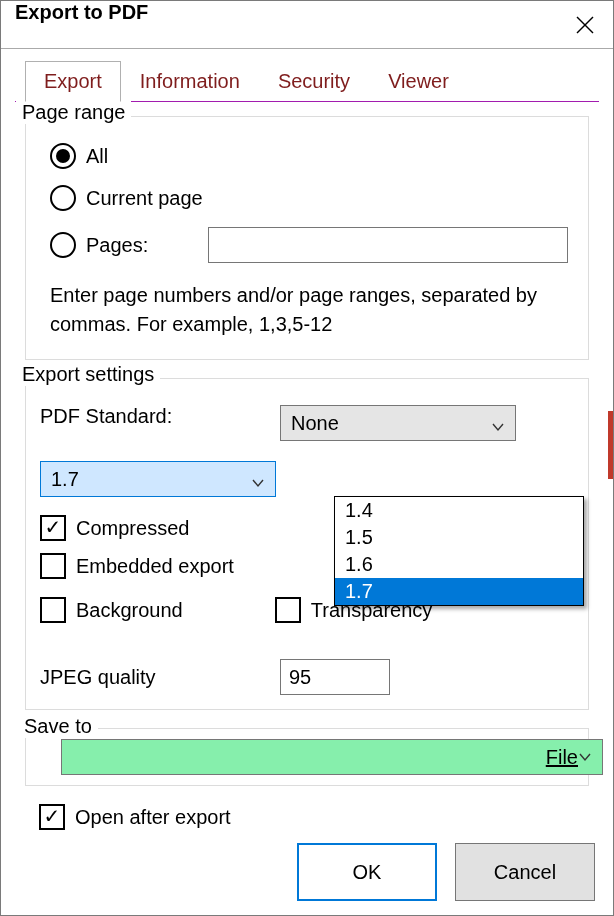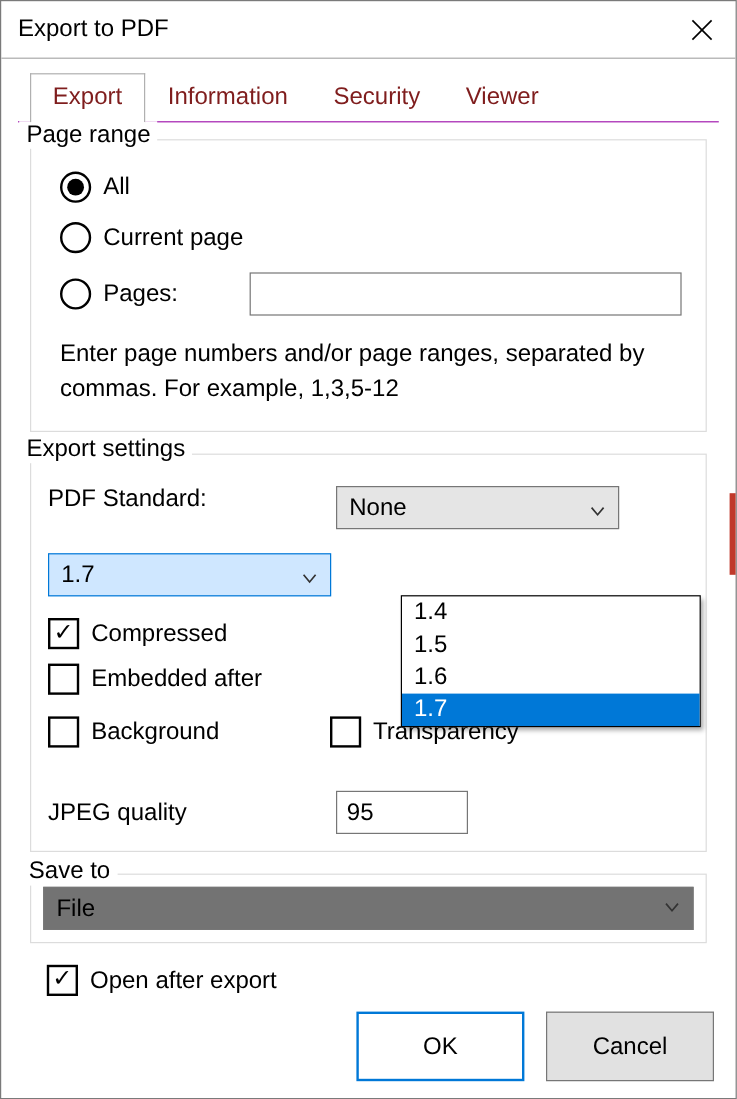--- a/index.html
+++ b/index.html
@@ -1,17 +1,17 @@
 <!DOCTYPE html>
 <html><head>
   <meta charset="utf-8">
   <style>
     * { box-sizing: border-box; margin: 0; padding: 0; font-family: "Segoe UI", Tahoma, sans-serif; font-size: 20px; }
     body { width: 614px; height: 916px; background: #fff; position: relative; border: 1px solid #7a7a7a; }
-    .titlebar { height: 48px; display: flex; align-items: center; justify-content: space-between; padding: 0 0 0 14px; border-bottom: 1px solid #aaa; }
+    .titlebar { height: 48px; display: flex; align-items: flex-start; justify-content: space-between; padding: 0 0 0 14px; border-bottom: 1px solid #aaa; font-weight: bold; }
     .titlebar span { color: #000; }
     .close-btn { width: 56px; height: 48px; display: flex; align-items: center; justify-content: center; cursor: pointer; }
     .close-btn svg { width: 20px; height: 20px; stroke: #000; stroke-width: 1.4; }
     .tabs { display: flex; margin: 12px 0 0 24px; }
     .tab { padding: 8px 18px; border: 1px solid transparent; cursor: pointer; color: #7f1d1d; }
     .tab.active { border-color: #b0b0b0; border-bottom-color: #fff; position: relative; z-index: 2; background: #fff; }
     .tab:not(.active) { }
     .content { border-top: 1px solid #a21caf; margin: -1px 14px 0 14px; padding-top: 14px; }
     .group { border: 1px solid #dcdcdc; margin: 0 10px 18px 10px; padding: 12px 14px 14px 14px; position: relative; }
     .group-label { position: absolute; top: -16px; left: -10px; padding: 0 6px; background: #fff; color: #000; }
@@ -34,21 +34,21 @@
     .dropdown-list div { padding: 2px 10px; cursor: pointer; }
     .dropdown-list div.sel { background: #0078d7; color: #fff; }
     .check-row { display: flex; align-items: center; gap: 10px; margin: 12px 0; }
     .checkbox { width: 26px; height: 26px; border: 2px solid #000; display: inline-flex; align-items: center; justify-content: center; flex-shrink: 0; }
     .checkbox.checked::after { content: "✓"; font-size: 20px; line-height: 1; transform: translateY(-1px); }
     .two-col { display: flex; gap: 92px; }
     .jpeg-input { width: 110px; height: 36px; border: 1px solid #767676; padding: 0 8px; }
     .gap-row { margin-top: 30px; display: flex; align-items: center; }
     
     .save-group .group-label { top: -14px; left: -8px; }
-    .saveto-combo { width: 100%; height: 36px; border: 1px solid #767676; display: flex; align-items: center; justify-content: space-between; padding: 0 10px; background: #737373; cursor: pointer; }
+    .saveto-combo { width: 100%; height: 36px; border: 1px solid #767676; display: flex; align-items: center; justify-content: flex-end; padding: 0 10px; background: #86efac; cursor: pointer; margin-left: 25px; }
     
     .open-after { display: flex; align-items: center; gap: 10px; margin: 12px 0 0 24px; }
     
     .btn-bar { position: absolute; bottom: 14px; right: 18px; display: flex; gap: 18px; }
     .btn { width: 140px; height: 58px; display: flex; align-items: center; justify-content: center; border: 1px solid #767676; background: #e1e1e1; cursor: pointer; }
     .btn.primary { background: #fff; border: 2px solid #0078d7; }
     .redbar { position: absolute; right: -1px; top: 410px; width: 6px; height: 68px; background: #c0392b; }
   </style>
 </head>
 <body>
@@ -117,40 +117,40 @@
         <div class="sel">1.7</div>
       </div>
     </div>
 
     <div class="check-row">
       <span class="checkbox checked"></span>
       <span>Compressed</span>
     </div>
     <div class="check-row">
       <span class="checkbox"></span>
-      <span>Embedded after</span>
+      <span>Embedded export</span>
     </div>
     <div class="two-col">
       <div class="check-row" style="margin:6px 0;">
         <span class="checkbox"></span>
         <span>Background</span>
       </div>
       <div class="check-row" style="margin:6px 0;">
         <span class="checkbox"></span>
         <span>Transparency</span>
       </div>
     </div>
 
     <div class="gap-row">
       <div style="flex:0 0 240px;">JPEG quality</div>
       <input class="jpeg-input" value="95" style="">
     </div>
   </div>
 
-  <div class="group save-group" style="padding:10px 10px;">
+  <div class="group save-group" style="padding:10px 10px;text-decoration:underline;">
     <div class="group-label">Save to</div>
     <div class="saveto-combo">
       <span>File</span>
       <span class="chev"><svg>
             <polyline points="2,4 7,10 12,4"></polyline>
           </svg></span>
     </div>
   </div>
 
   <div class="open-after">

